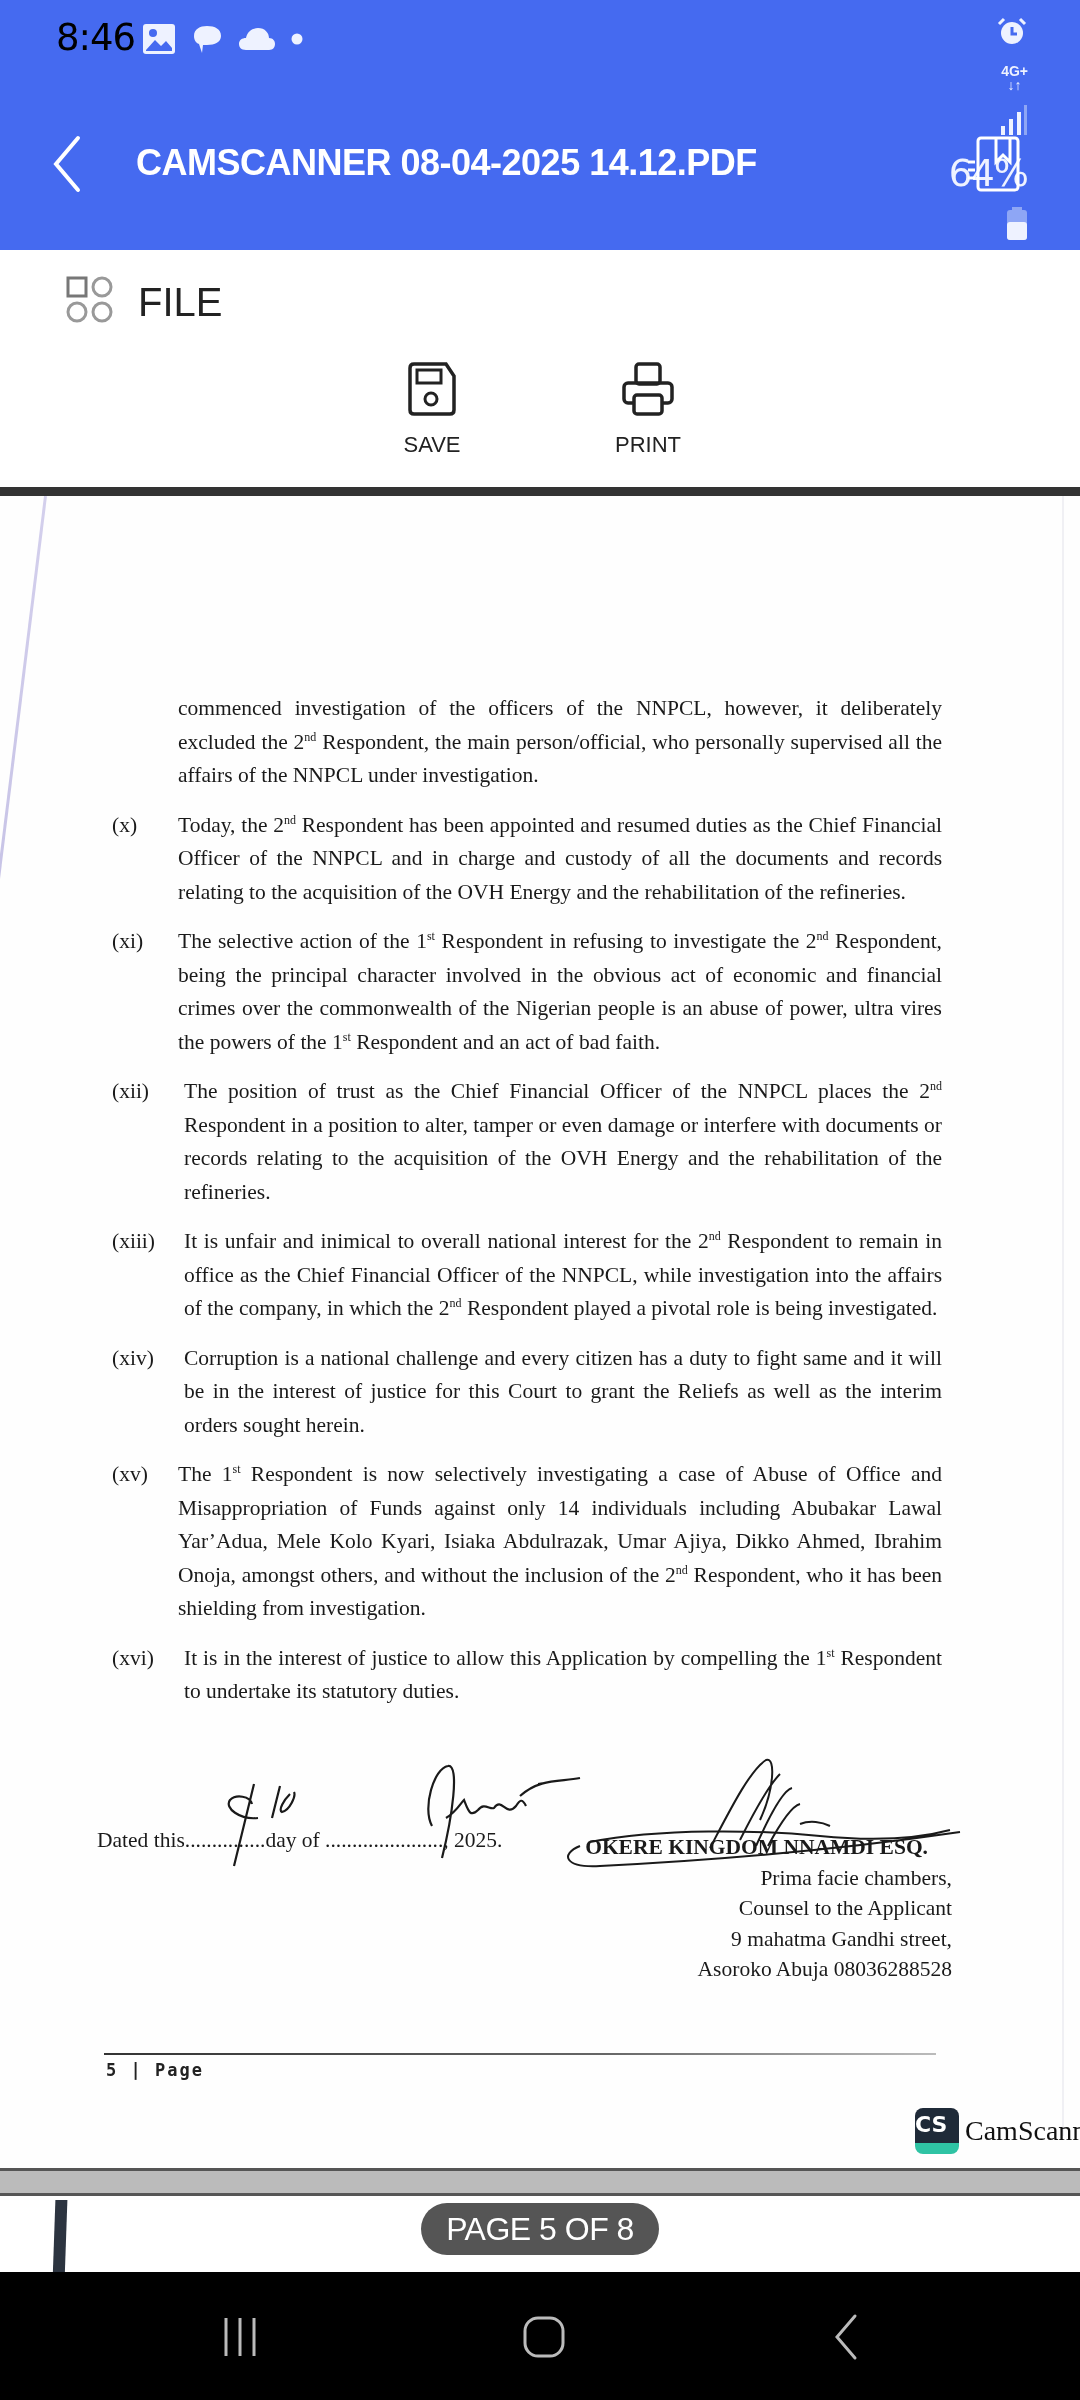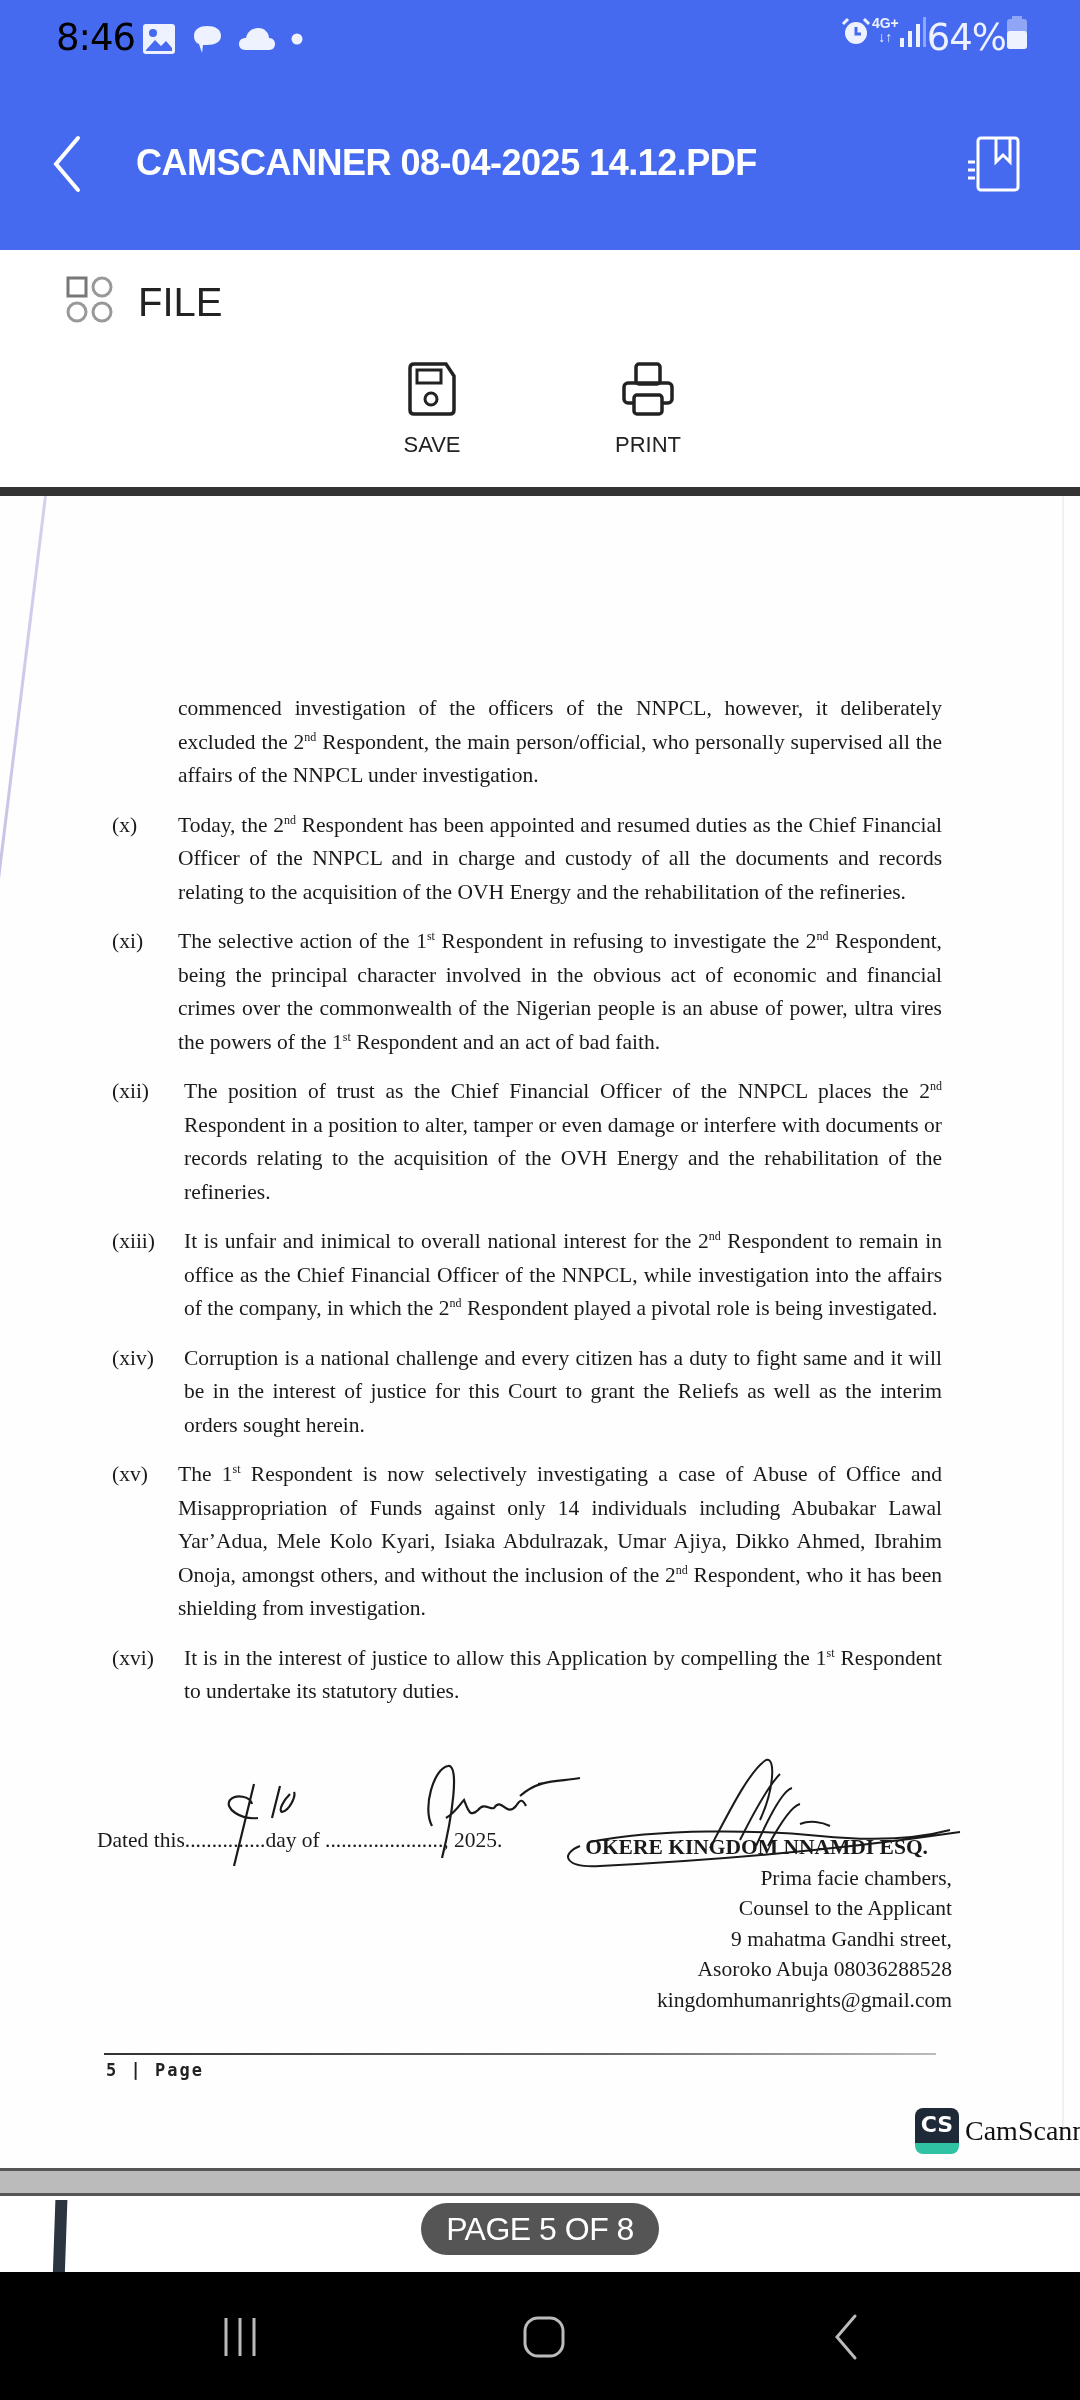--- a/index.html
+++ b/index.html
@@ -4,21 +4,21 @@
 <style>
   * { box-sizing: border-box; margin: 0; padding: 0; }
   html, body { width: 1080px; height: 2400px; overflow: hidden; background: #fff; }
   body { position: relative; font-family: "Liberation Sans", sans-serif; }
 
   
   .topbar { position: absolute; left: 0; top: 0; width: 1080px; height: 250px; background: #456af0; color: #eef2ff; }
   .status { position: absolute; top: 0; left: 0; width: 1080px; height: 78px; }
   .status .time { position: absolute; left: 56px; top: 16px; font-size: 37px; font-family: "DejaVu Sans", sans-serif; color: #000000; letter-spacing: -1px; }
   .status .left-icons { position: absolute; left: 142px; top: 22px; display: flex; align-items: center; gap: 14px; }
-  .status .right { position: absolute; right: 52px; top: 16px; display: flex; align-items: flex-start; gap: 0; }
+  .status .right { position: absolute; right: 52px; top: 16px; display: flex; align-items: flex-end; gap: 12px; flex-direction: column; }
   .status .pct { font-size: 37px; font-family: "DejaVu Sans", sans-serif; color: #eef2ff; letter-spacing: -1px; }
   .net { font-size: 14px; line-height: 14px; font-weight: bold; text-align: center; color: #eef2ff; }
 
   .appbar { position: absolute; top: 120px; left: 0; width: 1080px; height: 90px; }
   .appbar .back { position: absolute; left: 48px; top: 14px; width: 40px; height: 60px; }
   .appbar .title { position: absolute; left: 136px; top: 22px; font-size: 36px; font-weight: bold; color: #fff; letter-spacing: -0.5px; }
   .appbar .outline-btn { position: absolute; left: 966px; top: 16px; width: 56px; height: 56px; }
 
   
   .toolbar { position: absolute; top: 250px; left: 0; width: 1080px; height: 237px; background: #fff; }
@@ -47,21 +47,21 @@
   .signature-1 { position: absolute; left: 220px; top: 1252px; width: 460px; height: 120px; }
   .counsel { position: absolute; right: 128px; top: 1336px; text-align: right; font-family: "Liberation Serif", serif; font-size: 21.5px; line-height: 30.5px; color: #1a1a1a; }
   .counsel .n1, .counsel .n2 { font-weight: bold; }
   .counsel .n1 { margin-right: 24px; }
   .signature-2 { position: absolute; left: 560px; top: 1254px; width: 440px; height: 130px; }
 
   .footer-line { position: absolute; left: 104px; top: 1557px; width: 832px; height: 2px; background: linear-gradient(90deg, #333 0%, #666 60%, #bbb 100%); }
   .page-foot { position: absolute; left: 106px; top: 1564px; font-family: "DejaVu Sans Mono", monospace; font-size: 17px; font-weight: bold; color: #222; letter-spacing: 2px; }
 
   .cs-badge { position: absolute; left: 915px; top: 1612px; display: flex; align-items: center; gap: 6px; }
-  .cs-logo { width: 44px; height: 46px; border-radius: 8px; background: linear-gradient(#1f2a38 0%, #1f2a38 75%, #2fc3a4 75%, #2fc3a4 100%); color: #fff; font-weight: bold; font-size: 22px; text-align: center; line-height: 34px; font-family: "DejaVu Sans", sans-serif; }
+  .cs-logo { width: 44px; height: 46px; border-radius: 8px; background: linear-gradient(#1f2a38 0%, #1f2a38 75%, #2fc3a4 75%, #2fc3a4 100%); color: #fff; font-weight: bold; font-size: 22px; text-align: left; line-height: 34px; font-family: "DejaVu Sans", sans-serif; }
   .cs-text { font-family: "Liberation Serif", serif; font-size: 28px; color: #111; white-space: nowrap; }
 
   .page-gap { position: absolute; left: 0; top: 1672px; width: 1080px; height: 28px; background: #bbb; border-top: 3px solid #555; border-bottom: 3px solid #555; }
   .next-page { position: absolute; left: 0; top: 1700px; width: 1080px; height: 80px; background: #fff; }
   .next-edge { position: absolute; left: 54px; top: 4px; width: 12px; height: 80px; background: #2c3440; transform: skewX(-2deg); }
 
   .page-indicator { position: absolute; left: 421px; top: 2203px; width: 238px; height: 52px; border-radius: 26px; background: #555; color: #fff; text-align: center; line-height: 52px; font-size: 32px; letter-spacing: -0.5px; }
 
   
   .navbar { position: absolute; left: 0; top: 2272px; width: 1080px; height: 128px; background: #000; }
@@ -202,21 +202,20 @@
     </svg>
 
     <div class="dated"><span>Dated this</span><span>...............</span><span>day of</span> <span>......................</span><span>, 2025.</span></div>
 
     <div class="counsel">
       <div class="n1">OKERE KINGDOM NNAMDI ESQ.</div>
       <div>Prima facie chambers,</div>
       <div>Counsel to the Applicant</div>
       <div>9 mahatma Gandhi street,</div>
       <div>Asoroko Abuja 08036288528</div>
-      <div>kingdomhumanrights@gmail.com</div>
     </div>
 
     <svg class="signature-2" viewBox="0 0 440 130">
       <path d="M20 96 C0 104 4 118 40 116 C120 112 250 104 400 82 M30 92 C100 78 200 80 260 86 C320 92 360 88 390 80" stroke="#1a1a1a" stroke-width="2" fill="none"></path>
       <path d="M150 98 C170 60 190 20 206 10 C216 6 214 40 200 70 M180 90 C200 50 214 30 220 24 M196 96 C212 60 224 40 232 38 M208 96 C222 70 232 56 240 54 M240 74 C250 70 262 72 270 76" stroke="#1a1a1a" stroke-width="2" fill="none"></path>
     </svg>
 
     <div class="footer-line"></div>
     <div class="page-foot">5 | Page</div>
 

